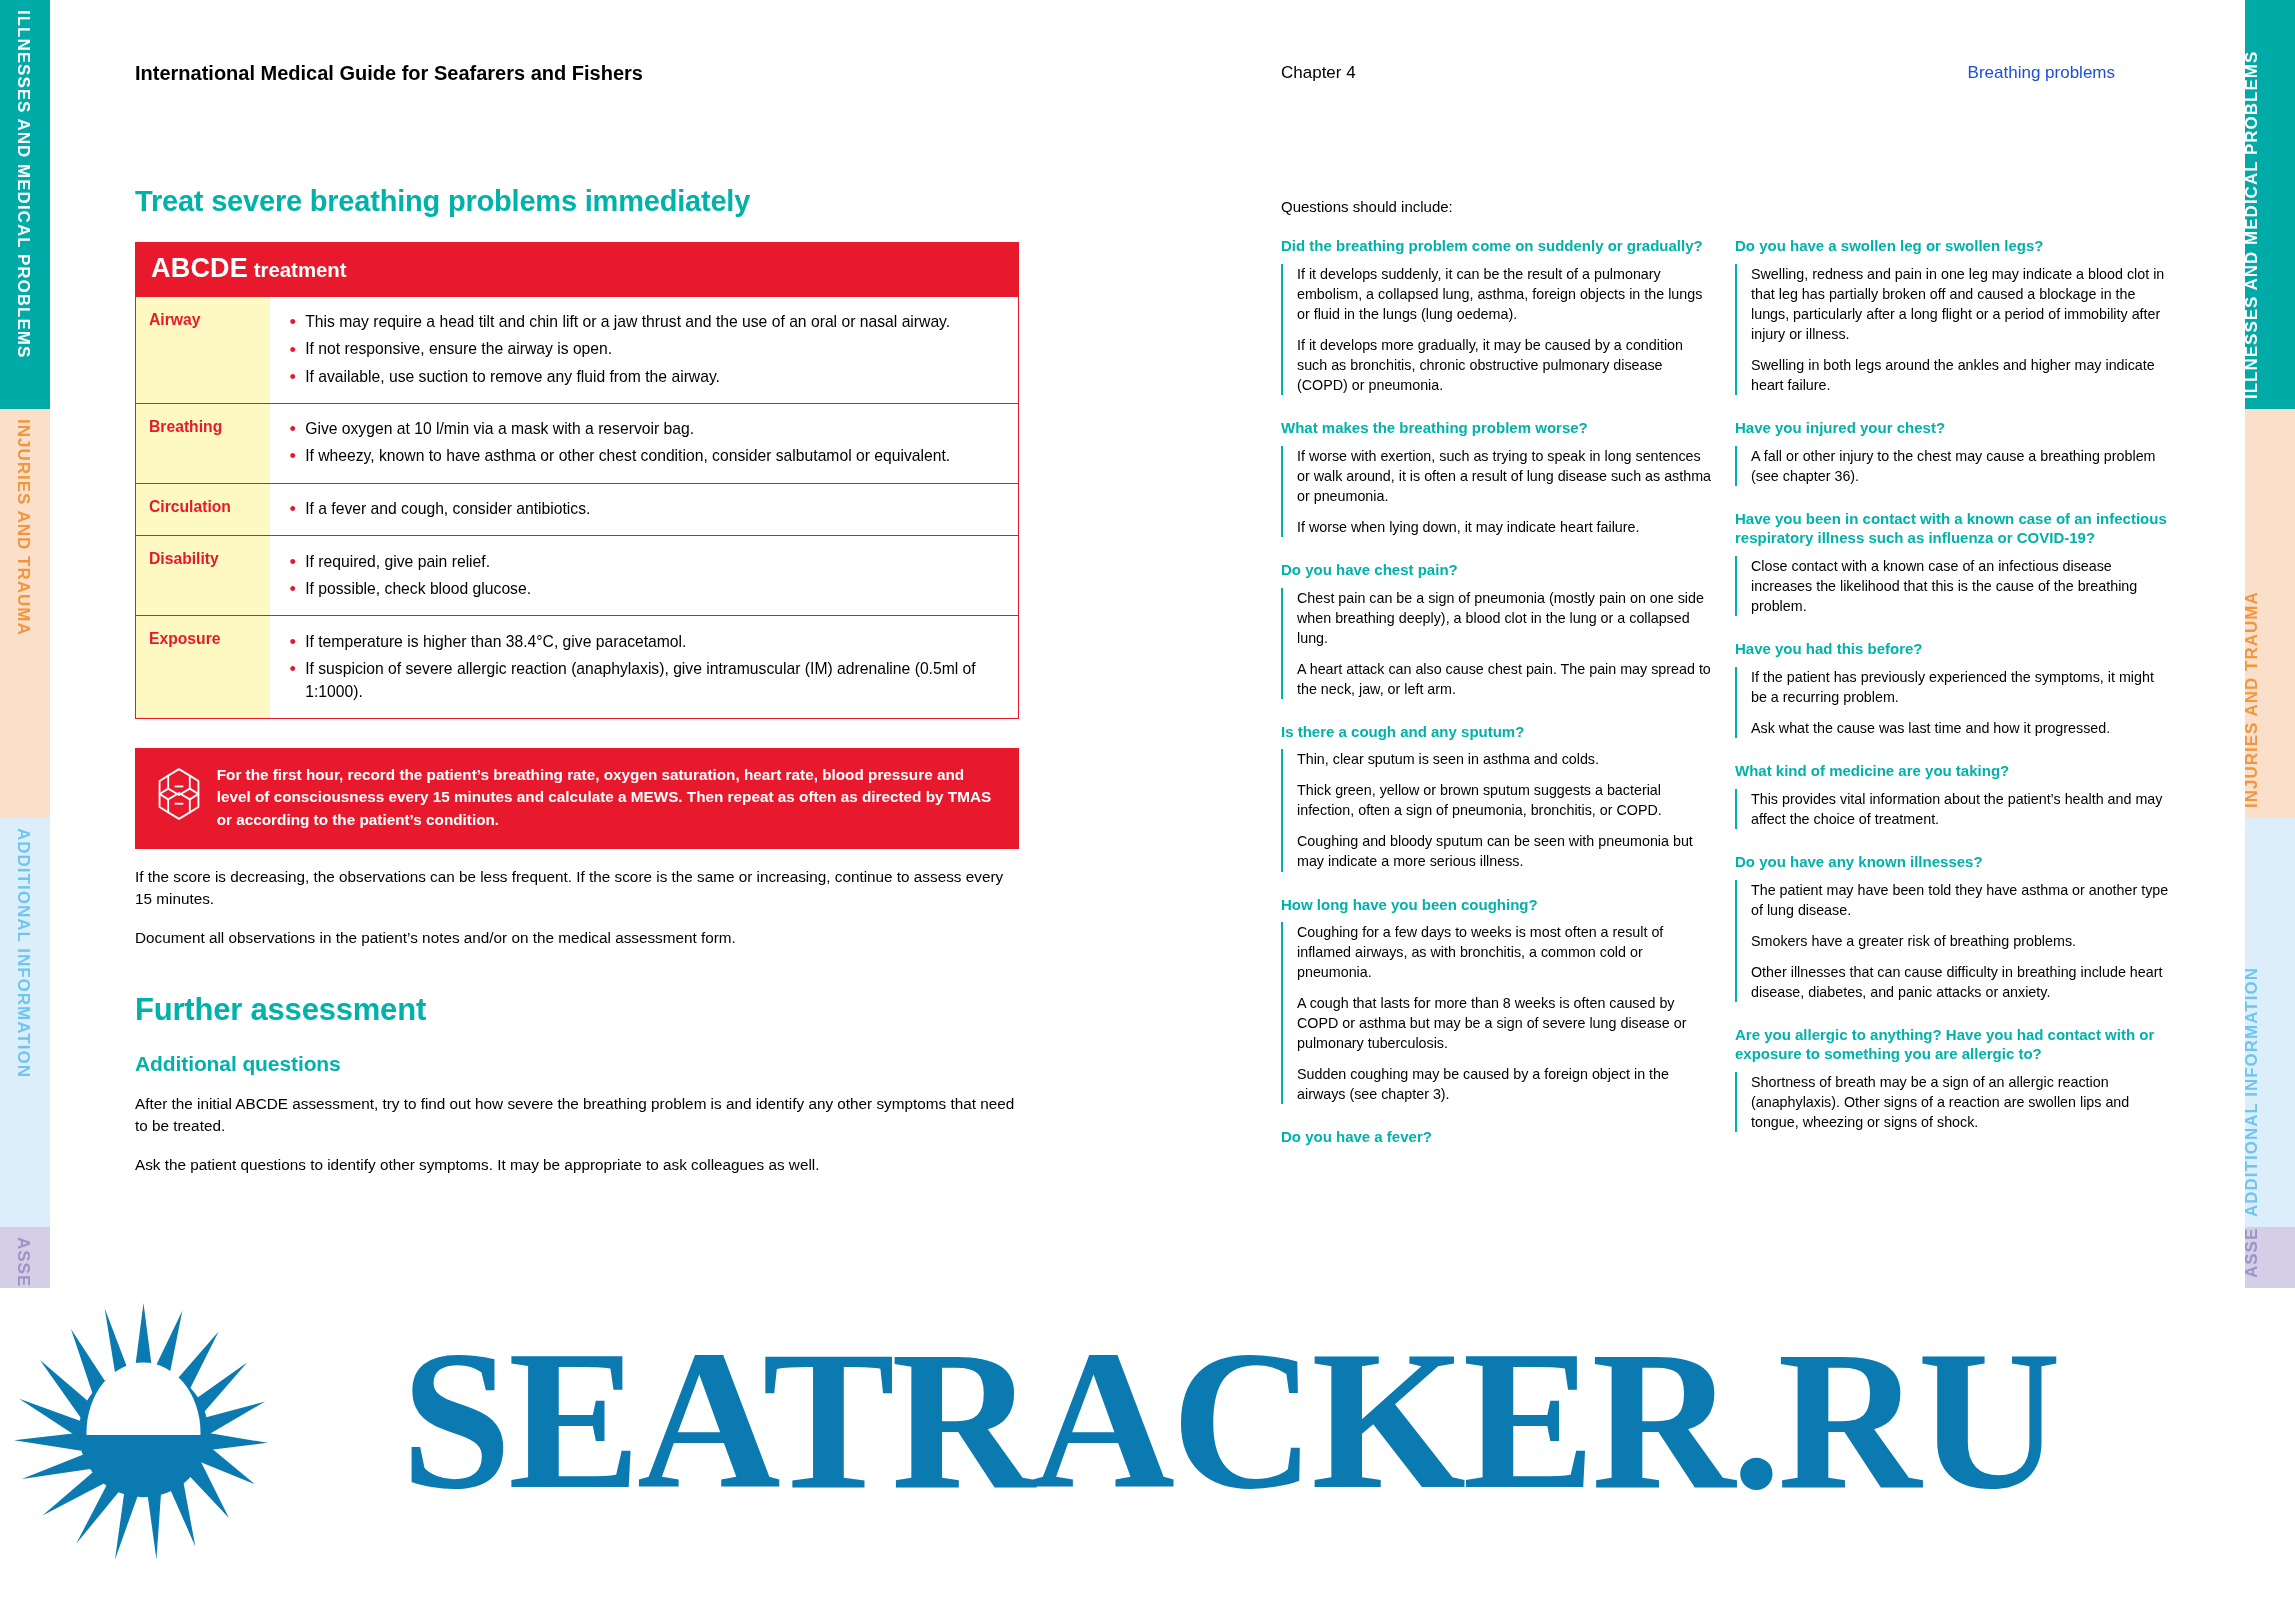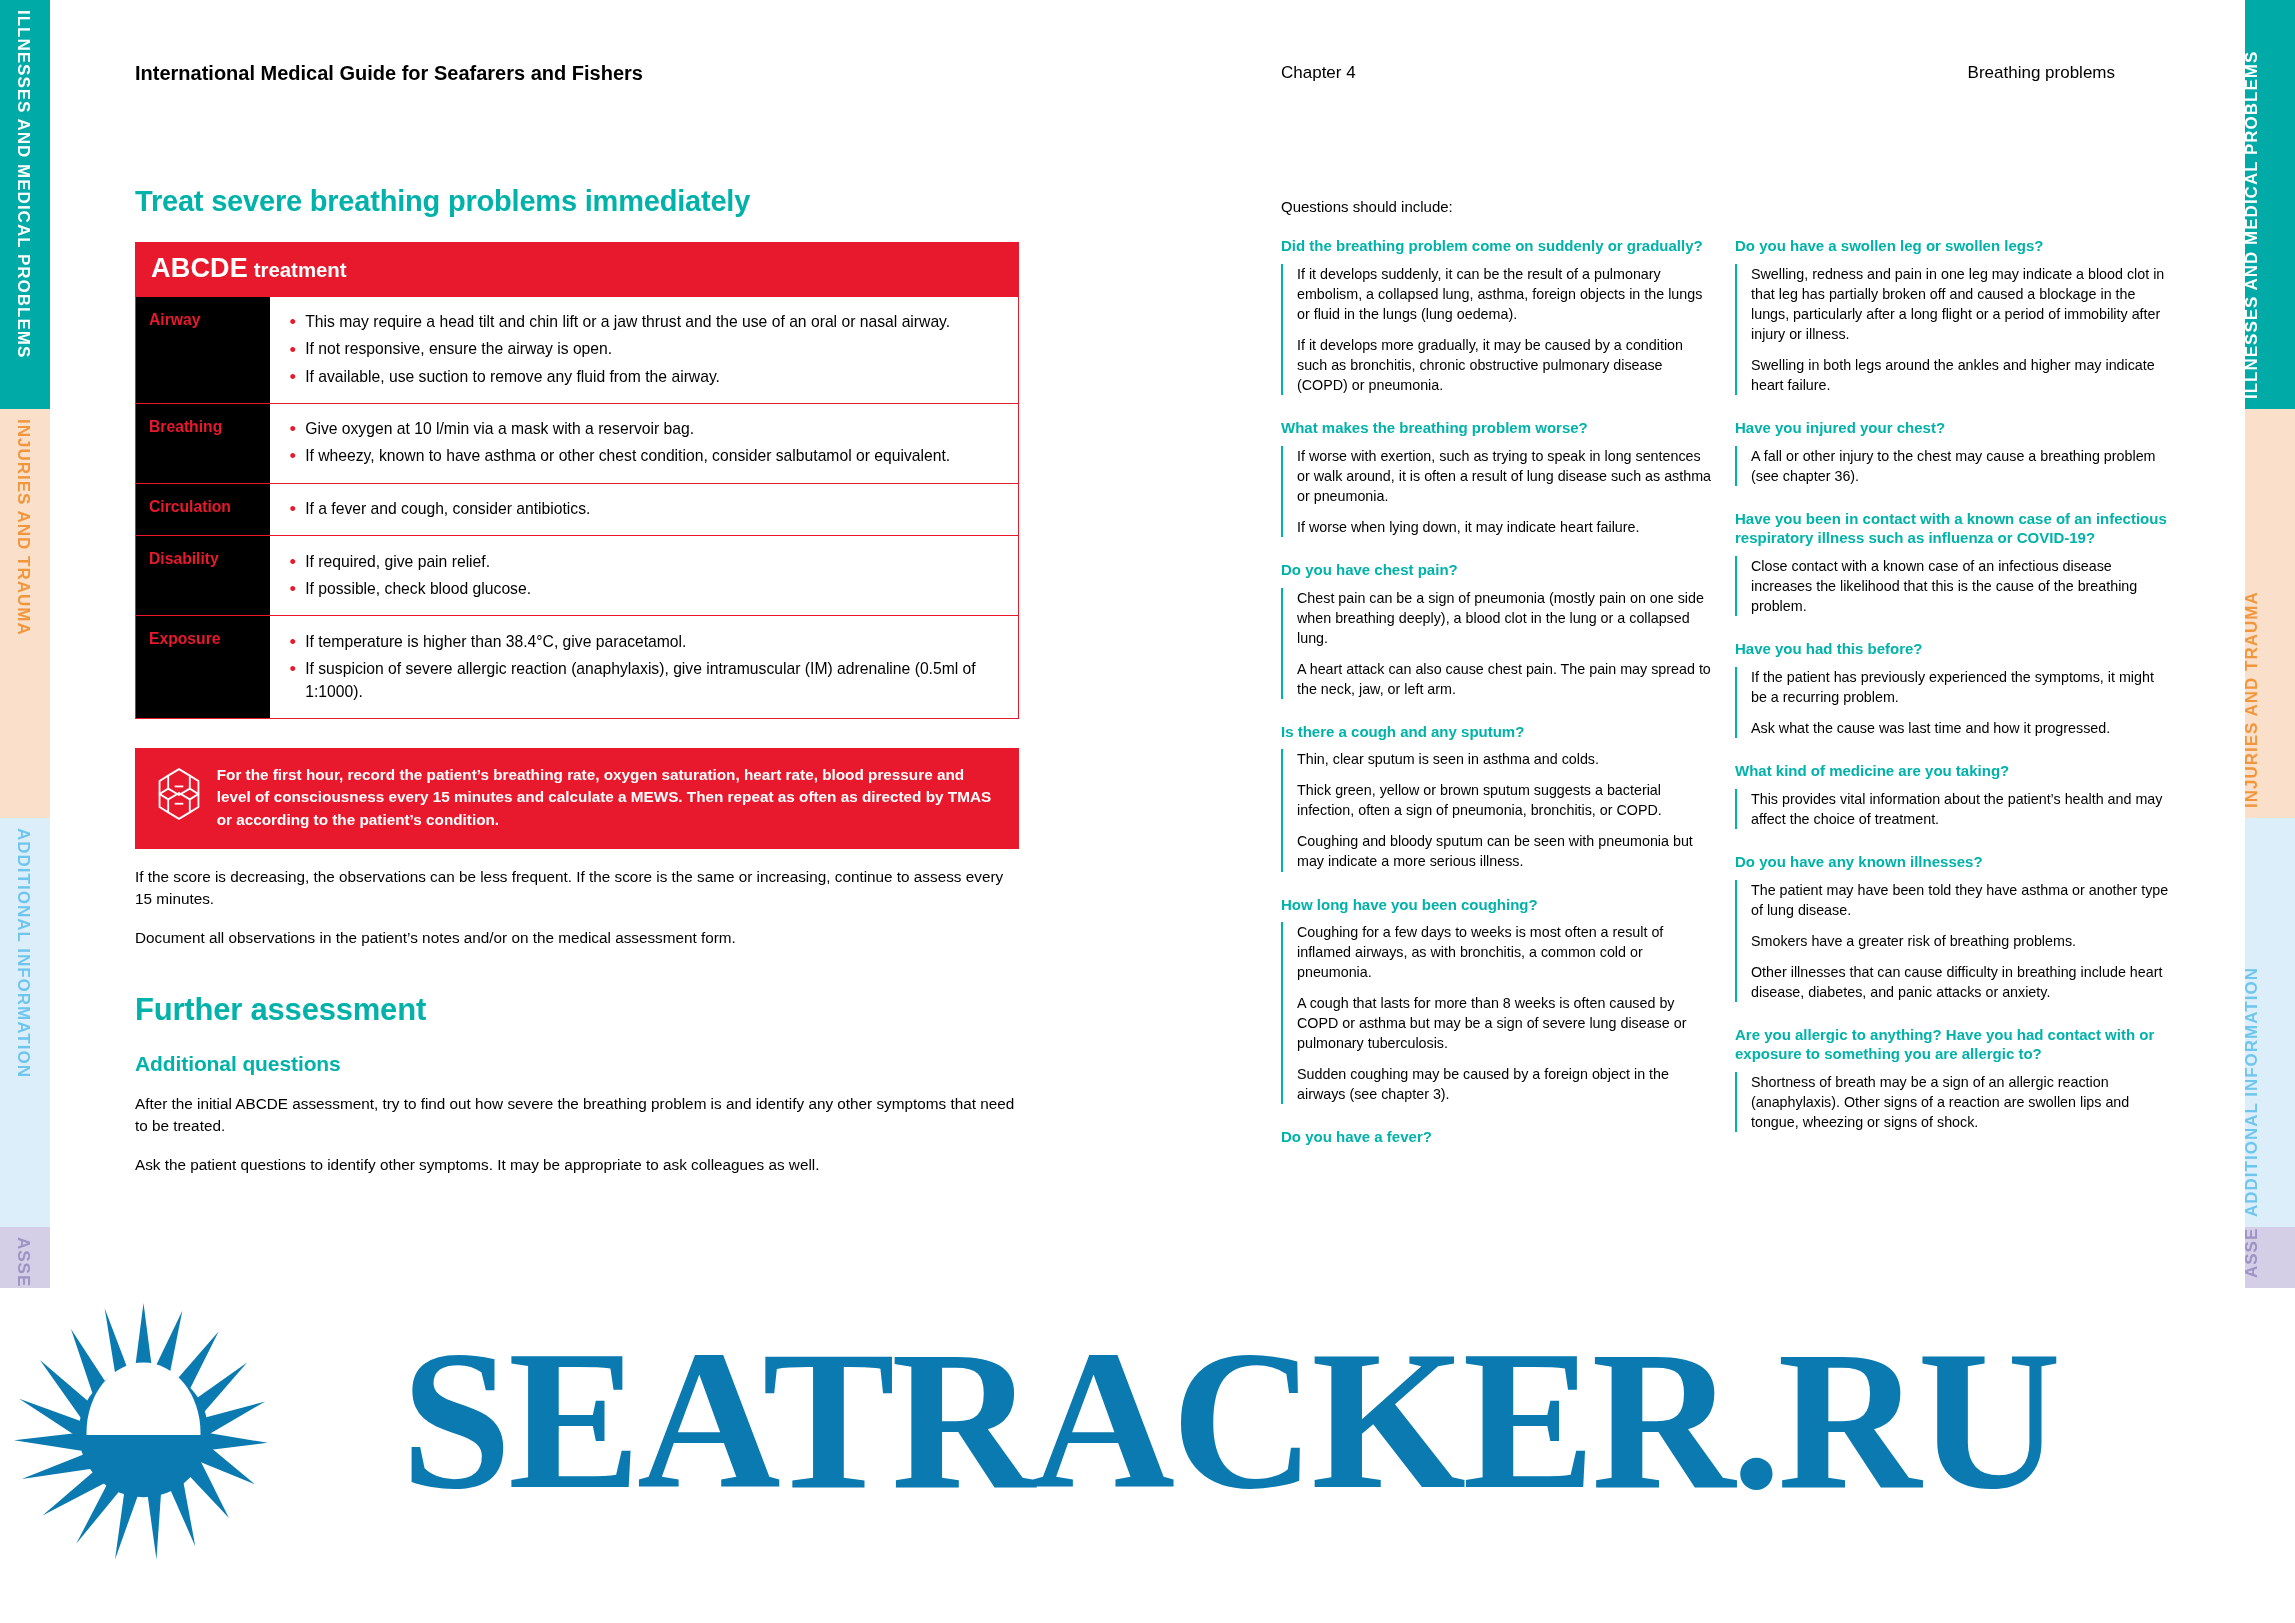--- a/index.html
+++ b/index.html
@@ -49,42 +49,42 @@
   .runhead .rh-title {
     position:absolute; left:135px; top:3.7px;
     font-size:20px; font-weight:bold; color:#000;
   }
   .runhead .rh-chapter {
     position:absolute; left:1281px; top:4.6px;
     font-size:17px; color:#000;
   }
   .runhead .rh-section {
     position:absolute; right:180px; top:4.6px;
-    font-size:17px; color:#000000;
+    font-size:17px; color:#1d4ed8;
   }
 
   
   .col-left { position:absolute; left:135px; top:185px; width:884px; }
 
   h1.main-h {
     font-size:29px; font-weight:bold; color:#00b2a9;
     margin-bottom:24px; letter-spacing:-0.2px;
   }
 
   
   .abcde { width:884px; border:0.9px solid #e8192c; border-top:none; }
   .abcde-head {
     background:#e8192c; color:#fff; padding:11px 15px 12px 15px;
   }
   .abcde-head .big { font-size:27px; font-weight:bold; letter-spacing:0.2px; }
   .abcde-head .small { font-size:20.4px; font-weight:bold; }
   .abcde-row { display:flex; border-top:0.9px solid #e8192c; }
   .abcde-row:first-of-type { border-top:none; }
   .abcde-label {
-    width:134px; flex:0 0 134px; background:#000000;
+    width:134px; flex:0 0 134px; background:#fef9c3;
     color:#e8192c; font-weight:bold; font-size:15.7px;
     padding:13px 0 13px 13px; line-height:1.25;
   }
   .abcde-cell { flex:1; background:#fff; padding:10.2px 15.7px 10.2px 16.7px; }
   .abcde-cell ul { list-style:none; }
   .abcde-cell li {
     position:relative; padding-left:18.5px; margin:4.2px 0;
     font-size:15.7px; line-height:1.46; color:#000;
   }
   .abcde-cell li:before {

